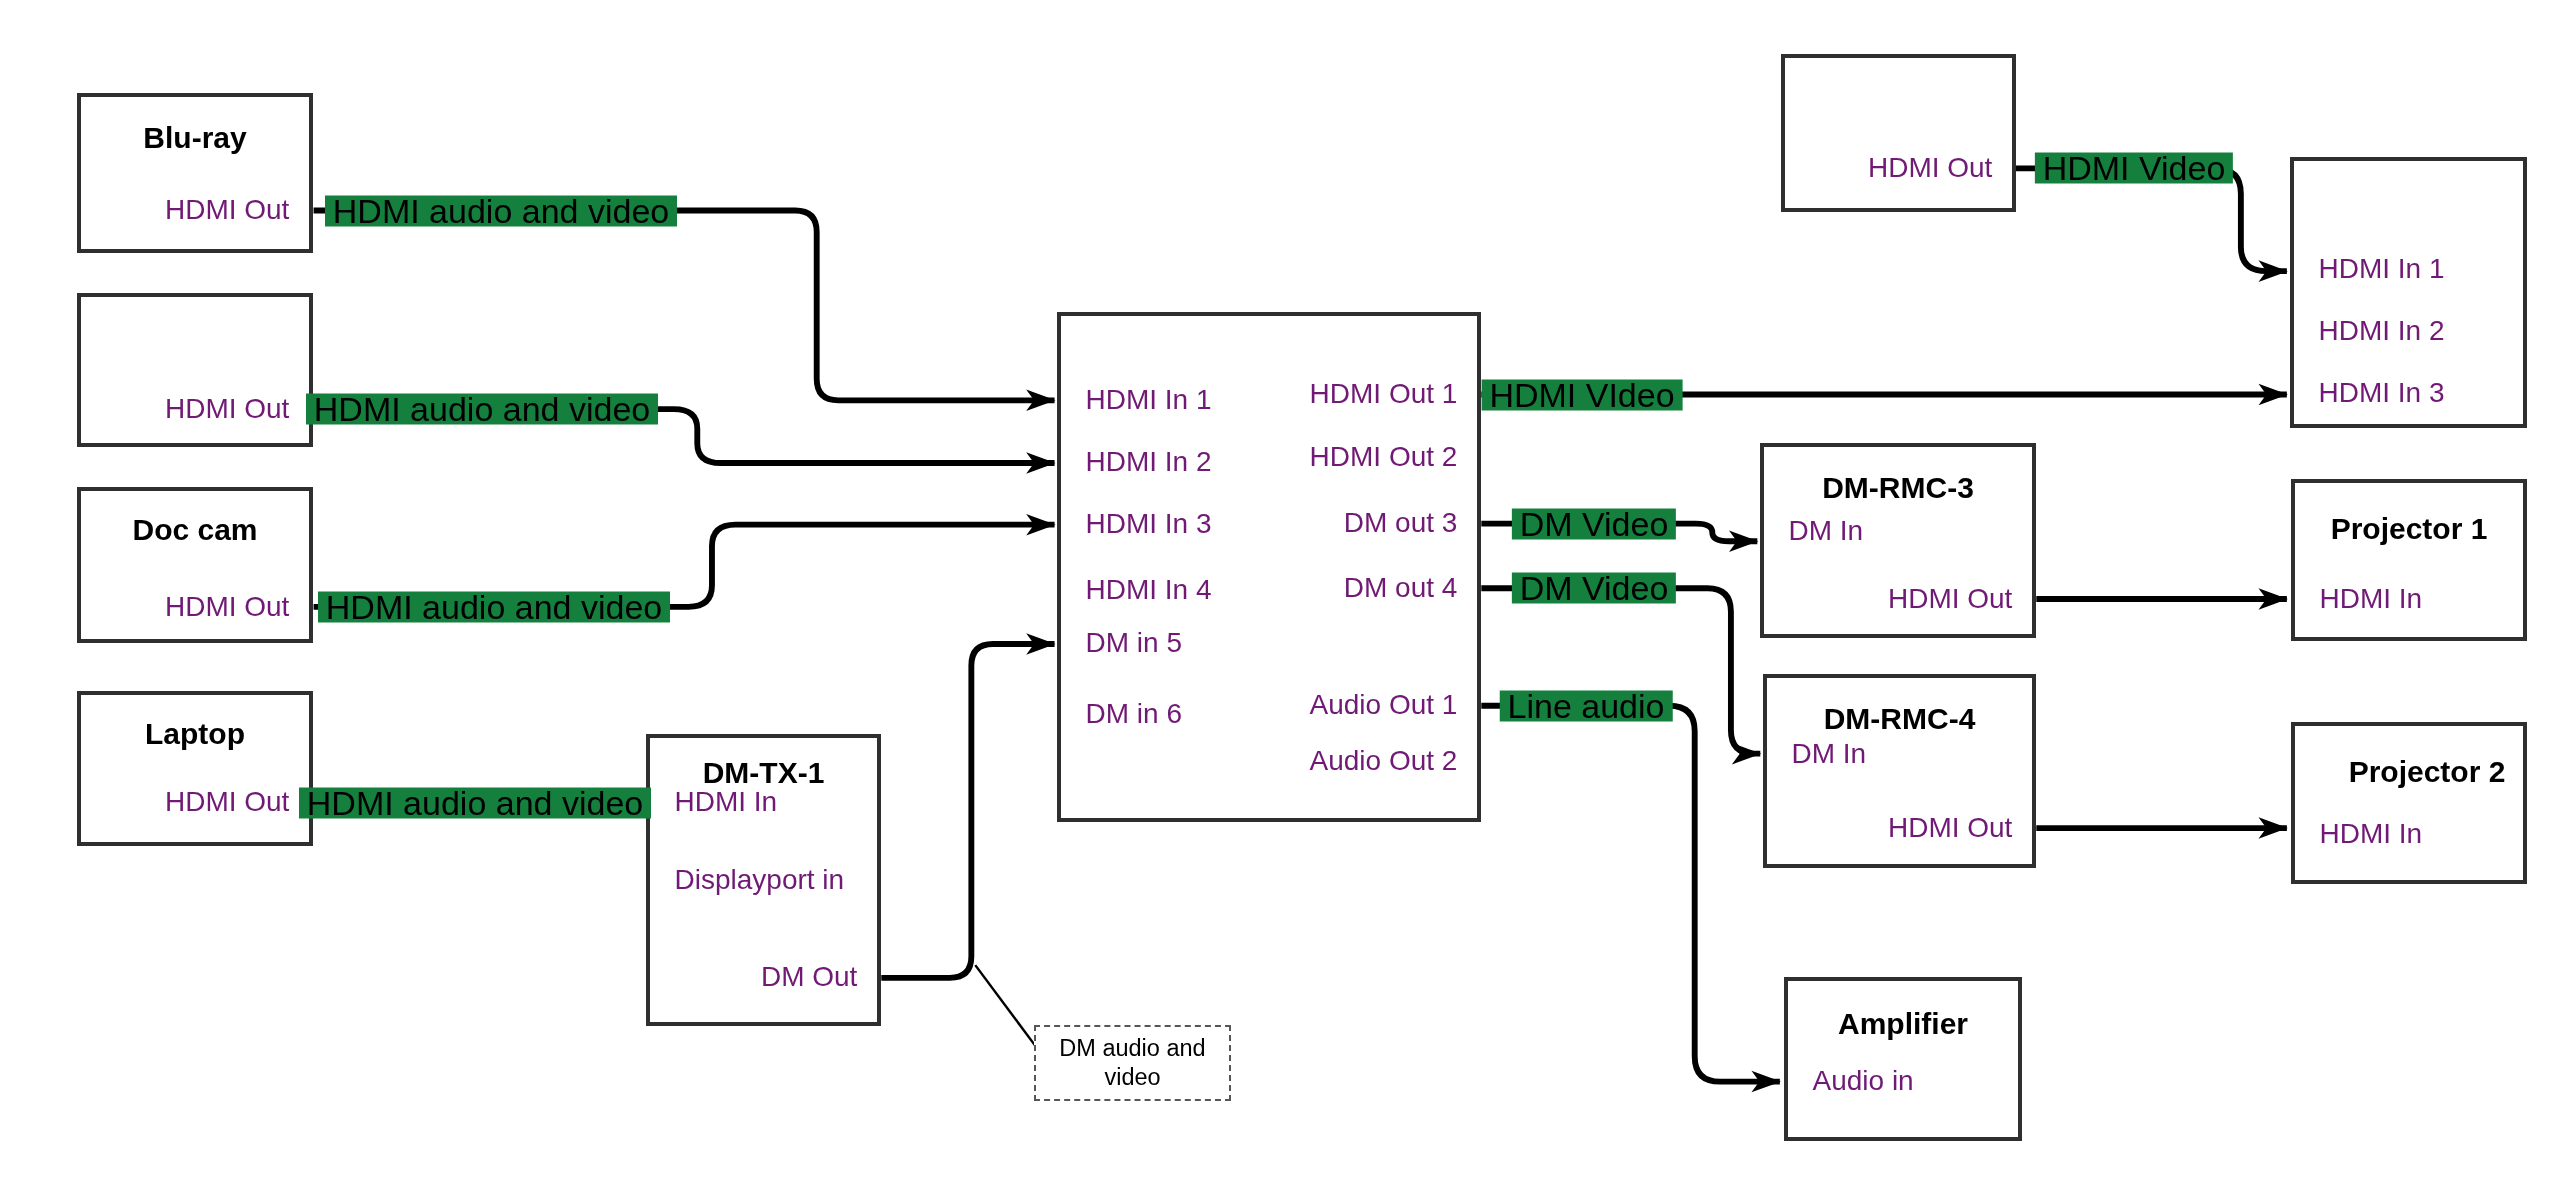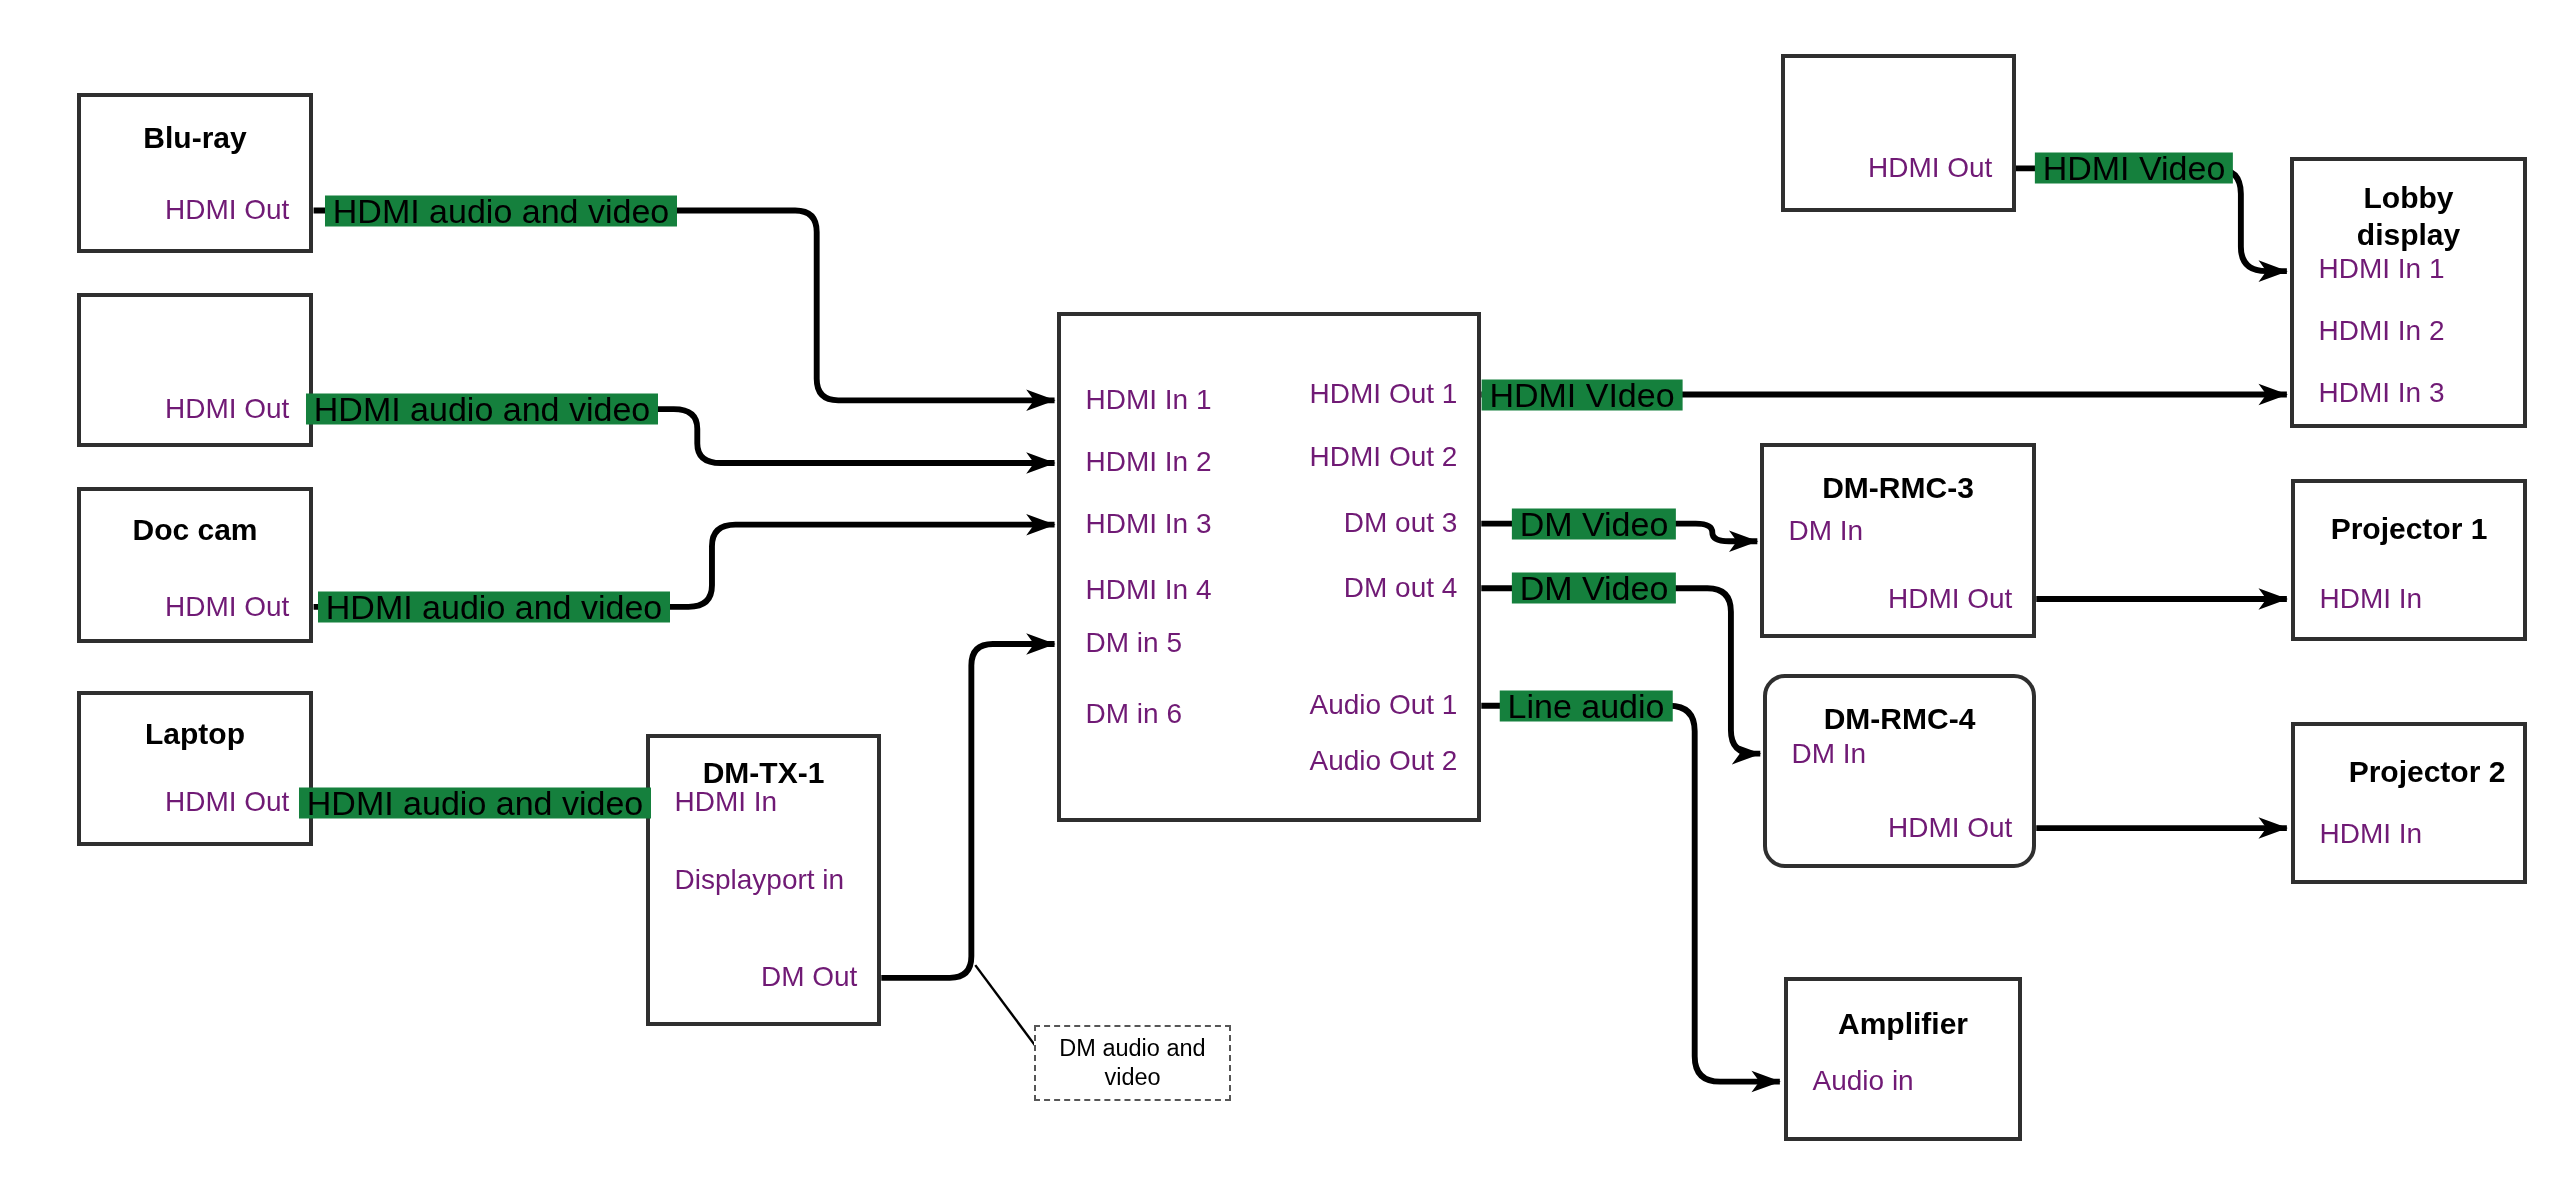--- a/index.html
+++ b/index.html
@@ -144,42 +144,38 @@
         <div class="port right" style="top: 124px;">HDMI Out 2</div>
         <div class="port right" style="top: 190px;">DM out 3</div>
         <div class="port right" style="top: 255px;">DM out 4</div>
         <div class="port right" style="top: 372px;">Audio Out 1</div>
         <div class="port right" style="top: 428px;">Audio Out 2</div>
       </div>
       <div class="node" style="left: 1781px; top: 54px; width: 235px; height: 158px;">
         <div class="port right" style="top: 93px;">HDMI Out</div>
       </div>
       <div class="node" style="left: 2290px; top: 157px; width: 237px; height: 271px;">
-        <div class="node-title" style="margin-top: 17.6px;">
-          <div>Lobby</div>
-          <div>display</div>
-        </div>
         <div class="port left" style="top: 91px;">HDMI In 1</div>
         <div class="port left" style="top: 153px;">HDMI In 2</div>
         <div class="port left" style="top: 215px;">HDMI In 3</div>
       </div>
       <div class="node" style="left: 1760px; top: 443px; width: 276px; height: 195px;">
         <div class="node-title" style="margin-top: 21.5px;">
           <div>DM-RMC-3</div>
         </div>
         <div class="port left" style="top: 67px;">DM In</div>
         <div class="port right" style="top: 135px;">HDMI Out</div>
       </div>
       <div class="node" style="left: 2291px; top: 479px; width: 236px; height: 162px;">
         <div class="node-title" style="margin-top: 27.4px;">
           <div>Projector 1</div>
         </div>
         <div class="port left" style="top: 99px;">HDMI In</div>
       </div>
-      <div class="node" style="left: 1763px; top: 674px; width: 273px; height: 194px; border-radius: 22px;">
+      <div class="node" style="left: 1763px; top: 674px; width: 273px; height: 194px;">
         <div class="node-title" style="margin-top: 21.5px;">
           <div>DM-RMC-4</div>
         </div>
         <div class="port left" style="top: 59px;">DM In</div>
         <div class="port right" style="top: 133px;">HDMI Out</div>
       </div>
       <div class="node" style="left: 2291px; top: 722px; width: 236px; height: 162px; padding-left: 36px;">
         <div class="node-title" style="margin-top: 27.4px;">
           <div>Projector 2</div>
         </div>

